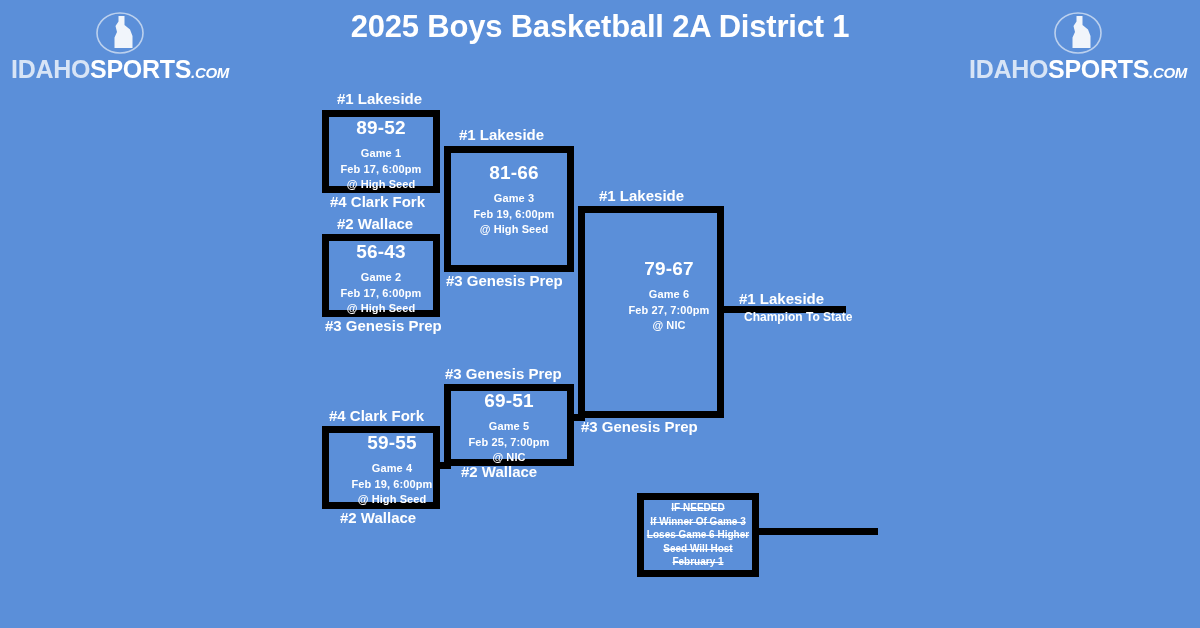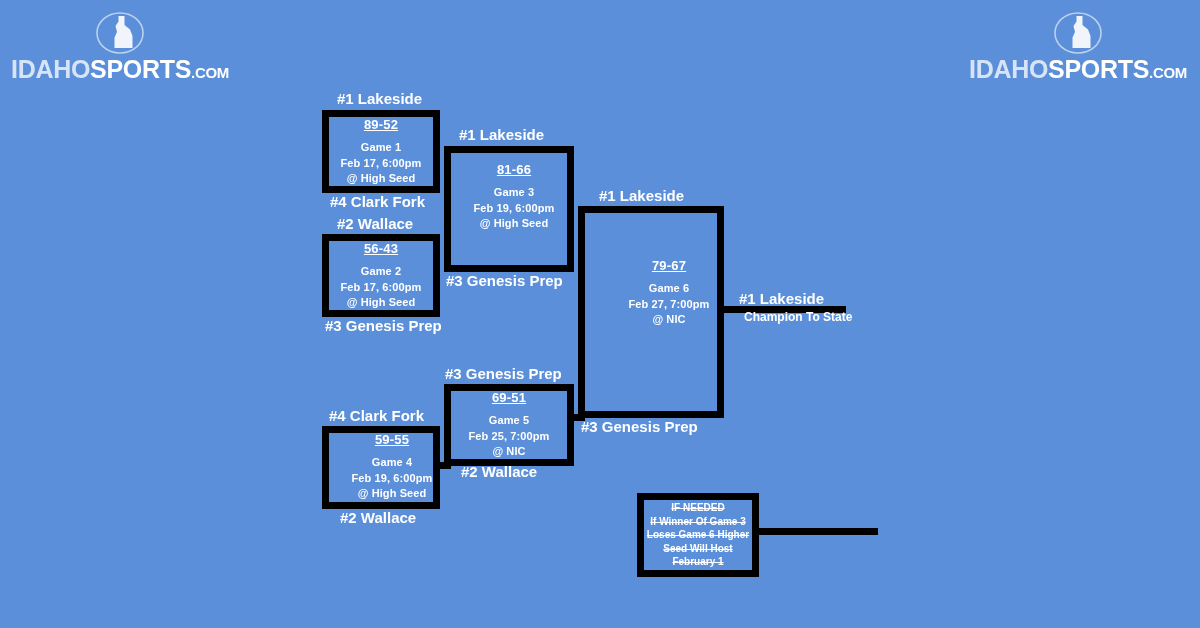--- a/index.html
+++ b/index.html
@@ -39,21 +39,21 @@
     margin-top: 1px;
     font-size: 25px;
     font-weight: 700;
     letter-spacing: -0.3px;
     color: #ffffff;
     line-height: 1;
     white-space: nowrap;
   }
   .logo-word .lw-idaho { color: #d7e4f6; font-weight: 700; }
   .logo-word .lw-sports { color: #ffffff; font-weight: 700; }
-  .logo-word .lw-com { color: #ffffff; font-size: 15px; font-weight: 700; }
+  .logo-word .lw-com { color: #ffffff; font-size: 15px; font-weight: 700; font-style: italic; }
 
   .title-block {
     position: absolute;
     top: 9px;
     left: 240px;
     width: 720px;
     text-align: center;
     color: #ffffff;
   }
   .title-line1 {
@@ -104,25 +104,24 @@
   }
 
   .game-info {
     position: absolute;
     color: #ffffff;
     text-align: center;
     line-height: 1;
     white-space: nowrap;
   }
   .game-score {
-    font-size: 13px;
+    font-size: 19px;
     font-weight: 700;
     letter-spacing: 0.2px;
     margin-bottom: 9px;
-    text-decoration: underline;
   }
   .game-meta {
     font-size: 11px;
     font-weight: 700;
     line-height: 1.42;
     letter-spacing: 0.1px;
   }
 
   .ifneeded {
     position: absolute;
@@ -153,20 +152,21 @@
   <svg class="logo-mark" viewBox="0 0 52 46">
     <path d="M26 3 C13 3 3 12 3 23 C3 34 13 43 26 43 C39 43 49 34 49 23 C49 12 39 3 26 3 Z" fill="none" stroke="#cddcf1" stroke-width="1.6" opacity="0.85"></path>
     <path d="M24.5 6 L30.5 6 L30.5 15 L36 19.5 L38.5 26 L38.5 38 L20.5 38 L20.5 27.5 L23 22 L21.5 16 L24.5 11.5 Z" fill="#f1f5fb"></path>
   </svg>
   <div class="logo-word">
     <span class="lw-idaho">IDAHO</span><span class="lw-sports">SPORTS</span><span class="lw-com">.COM</span>
   </div>
 </div>
 
 <div class="title-block">
+  <div class="title-line1">2025 Boys Basketball 2A District 1</div>
 </div>
 
 <div class="slot-label" style="left:337px; top:91px;">#1 Lakeside</div>
 <div class="bkt" style="left:322px; top:110px; width:118px; height:83px;"></div>
 <div class="game-info" style="left:322px; top:118px; width:118px;">
   <div class="game-score">89-52</div>
   <div class="game-meta">Game 1</div>
   <div class="game-meta">Feb 17, 6:00pm</div>
   <div class="game-meta">@ High Seed</div>
 </div>

